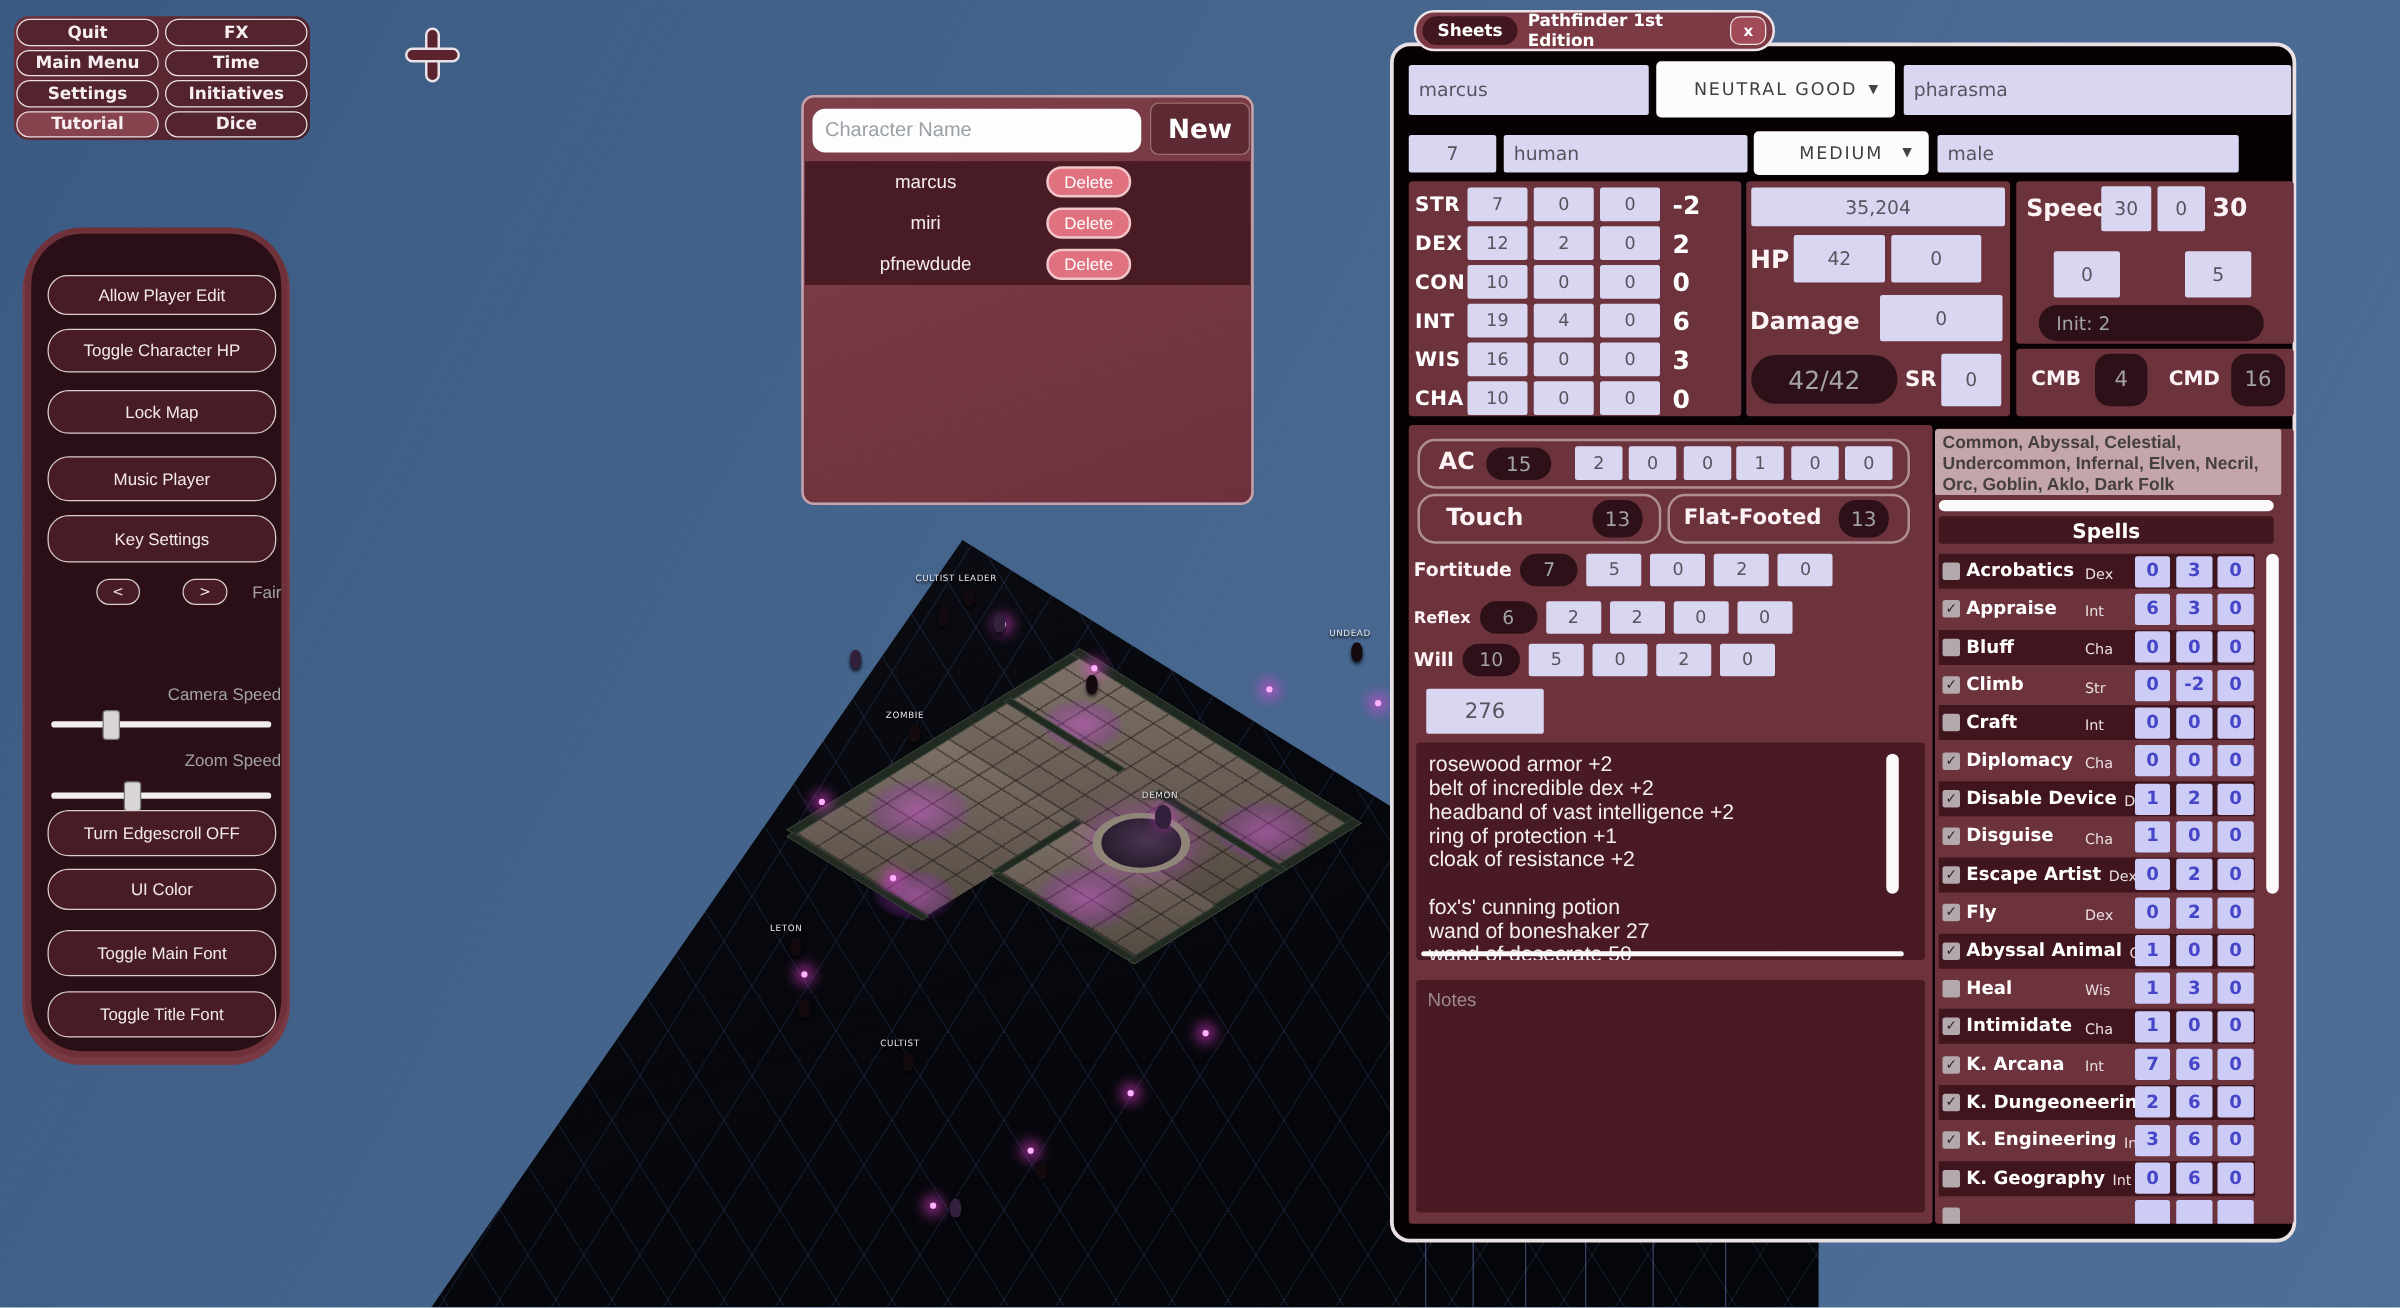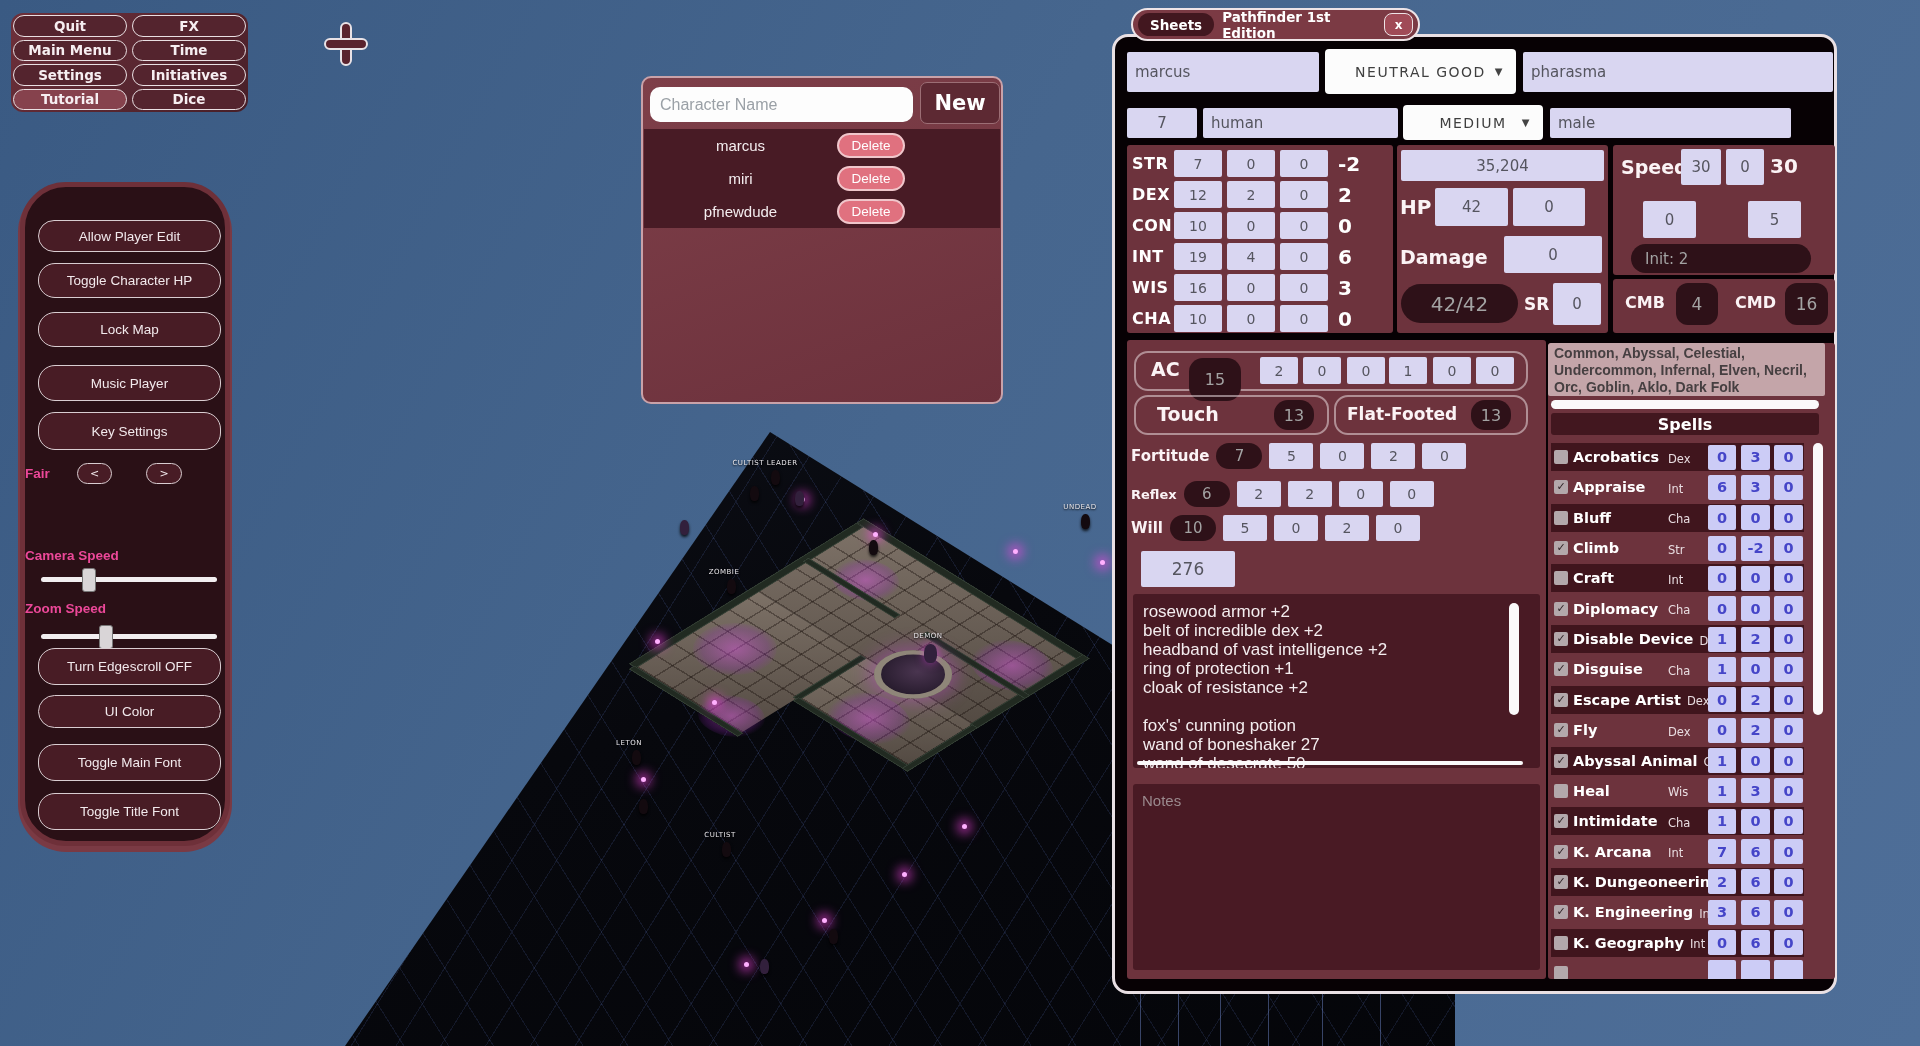--- a/index.html
+++ b/index.html
@@ -63,22 +63,22 @@
      border-radius:6px;box-sizing:border-box;}
 
   
   #settings{left:20px;top:182px;width:210px;height:664px;z-index:5;
      background:#2a1016;border:5px solid #6e3039;border-radius:46px;
      box-shadow:0 4px 0 2px #7a3a44;box-sizing:border-box;}
   #settings .sbtn{position:absolute;left:13px;width:183px;
      background:#481c25;border:1.5px solid #d9cdd1;border-radius:17px;
      color:#f2e9ec;font-family:"Liberation Sans",sans-serif;font-size:13.5px;
      display:flex;align-items:center;justify-content:center;box-sizing:border-box;}
-  #settings .slabel{position:absolute;width:100%;text-align:left;
-     font-family:"Liberation Sans",sans-serif;font-size:13.5px;color:#ec4899;font-weight:bold;}
+  #settings .slabel{position:absolute;width:100%;text-align:right;
+     font-family:"Liberation Sans",sans-serif;font-size:13.5px;color:#a3a3a3;}
   .track{position:absolute;left:16px;width:176px;height:5px;background:#f2eef0;
      border-radius:3px;}
   .thumb{position:absolute;top:-9px;width:12px;height:22px;background:#d9d5d7;
      border:1px solid #777;border-radius:3px;transform:translateX(-50%);}
   .qbtn{position:absolute;background:#481c25;border:1.5px solid #d9cdd1;
      border-radius:999px;color:#f2e9ec;font-size:11px;display:flex;
      align-items:center;justify-content:center;box-sizing:border-box;}
 
   
   #charpanel{left:641px;top:76px;width:362px;height:328px;z-index:5;
@@ -360,21 +360,21 @@
 
   <div class="in sec" style="left:498px;top:242px;width:222px;height:54px;"></div>
   <div class="in shlabel" style="left:510px;top:256px;font-size:16px;">CMB</div>
   <div class="in dpill" style="left:561px;top:246px;width:42px;height:42px;border-radius:12px;font-size:17px;">4</div>
   <div class="in shlabel" style="left:620px;top:256px;font-size:16px;">CMD</div>
   <div class="in dpill" style="left:670px;top:246px;width:43px;height:42px;border-radius:12px;font-size:17px;">16</div>
 
   <div class="in sec" style="left:12px;top:303px;width:419px;height:639px;"></div>
   <div class="in outline-box" style="left:19px;top:314px;width:394px;height:40px;"></div>
   <div class="in shlabel" style="left:36px;top:321px;font-size:19px;">AC</div>
-  <div class="in dpill" style="left:74px;top:321px;width:52px;height:43px;font-size:16px;">15</div>
+  <div class="in dpill" style="left:74px;top:321px;width:52px;height:26px;font-size:16px;">15</div>
   <div id="acfields">
       <div class="in lav center" style="left: 145px; top: 320px; width: 38px; height: 27px; font-size: 14px;">2</div>
       <div class="in lav center" style="left: 188px; top: 320px; width: 38px; height: 27px; font-size: 14px;">0</div>
       <div class="in lav center" style="left: 232px; top: 320px; width: 38px; height: 27px; font-size: 14px;">0</div>
       <div class="in lav center" style="left: 274px; top: 320px; width: 38px; height: 27px; font-size: 14px;">1</div>
       <div class="in lav center" style="left: 318px; top: 320px; width: 38px; height: 27px; font-size: 14px;">0</div>
       <div class="in lav center" style="left: 361px; top: 320px; width: 38px; height: 27px; font-size: 14px;">0</div>
     </div>
   <div class="in outline-box" style="left:19px;top:358px;width:195px;height:40px;"></div>
   <div class="in shlabel" style="left:42px;top:366px;font-size:19px;">Touch</div>

